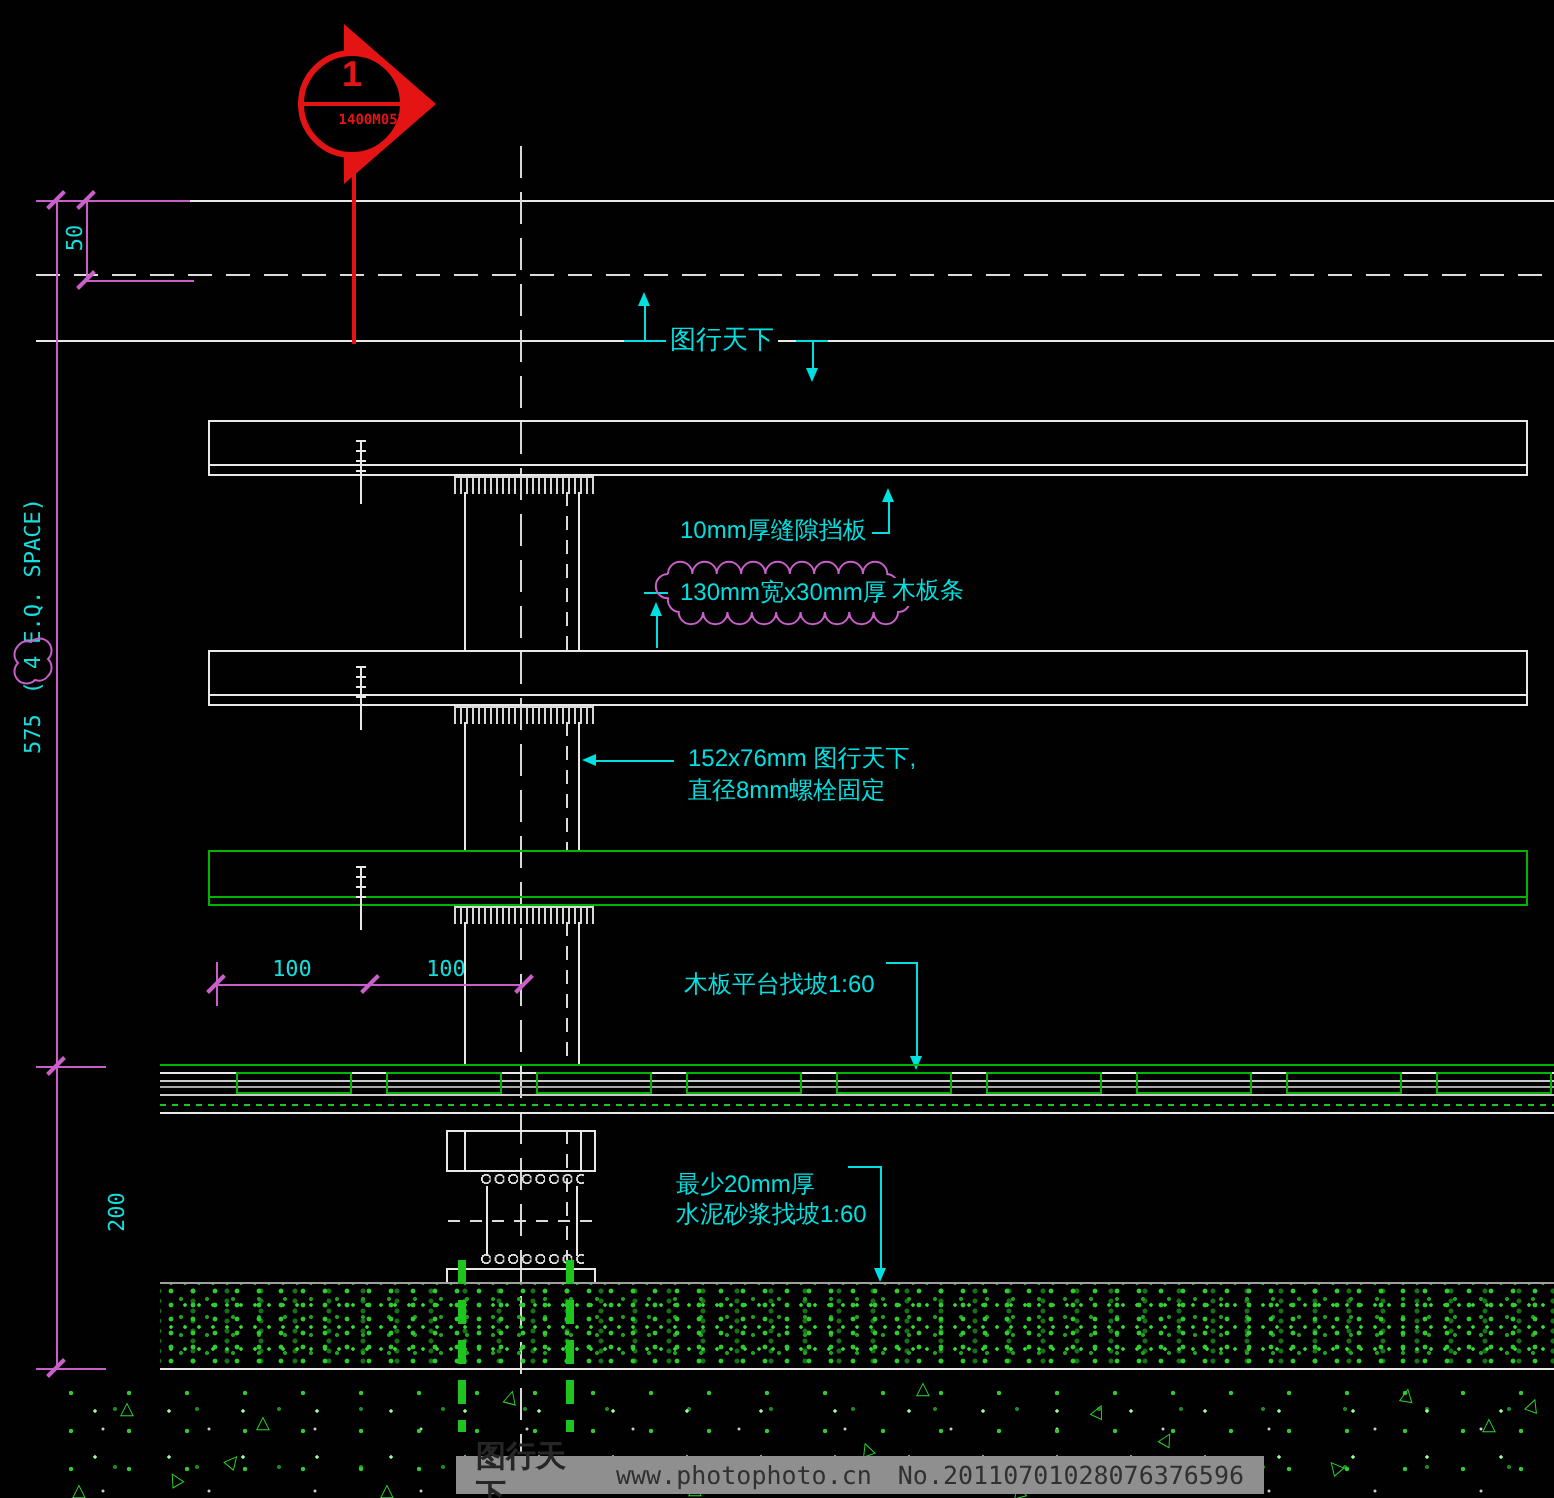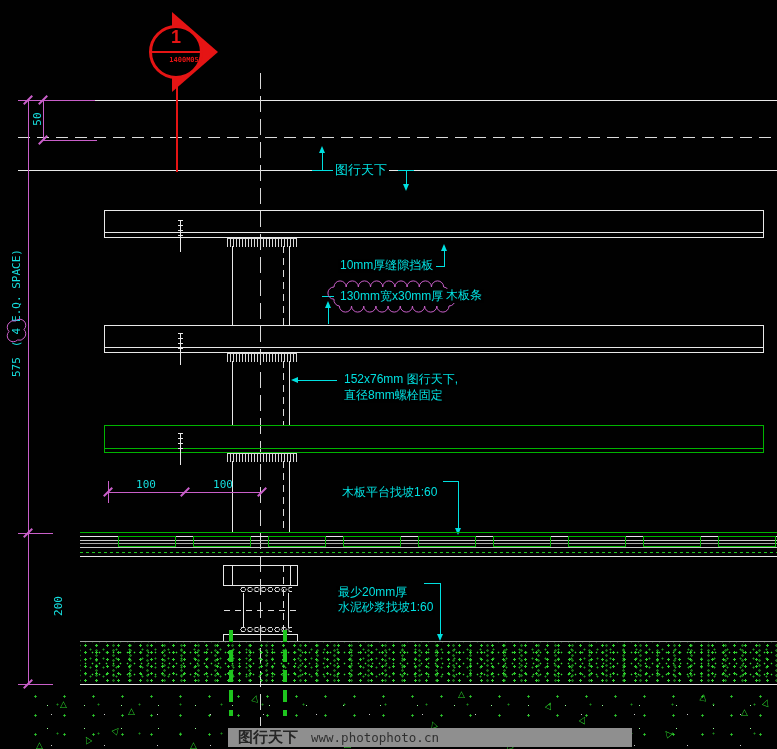--- a/index.html
+++ b/index.html
@@ -229,14 +229,15 @@
       <span class="tri" style="position: absolute; left: 488px; top: 56px; transform: rotate(-15deg);">△</span>
       <span class="tri" style="position: absolute; left: 562px; top: 30px; transform: rotate(30deg);">△</span>
       <span class="tri" style="position: absolute; left: 42px; top: 15px; transform: rotate(0deg);">△</span>
     </div>
   <div class="grnDash" style="left:229px;top:630px;height:86px"></div>
   <div class="grnDash" style="left:283px;top:630px;height:86px"></div>
 
   <div class="wm" style="left:228px;top:728px;width:404px;height:19px">
     <span class="brand">图行天下</span>
     <span class="small">www.photophoto.cn</span>
+    <span class="small">No.20110701028076376596</span>
   </div>
 </div>
 
 </body></html>

